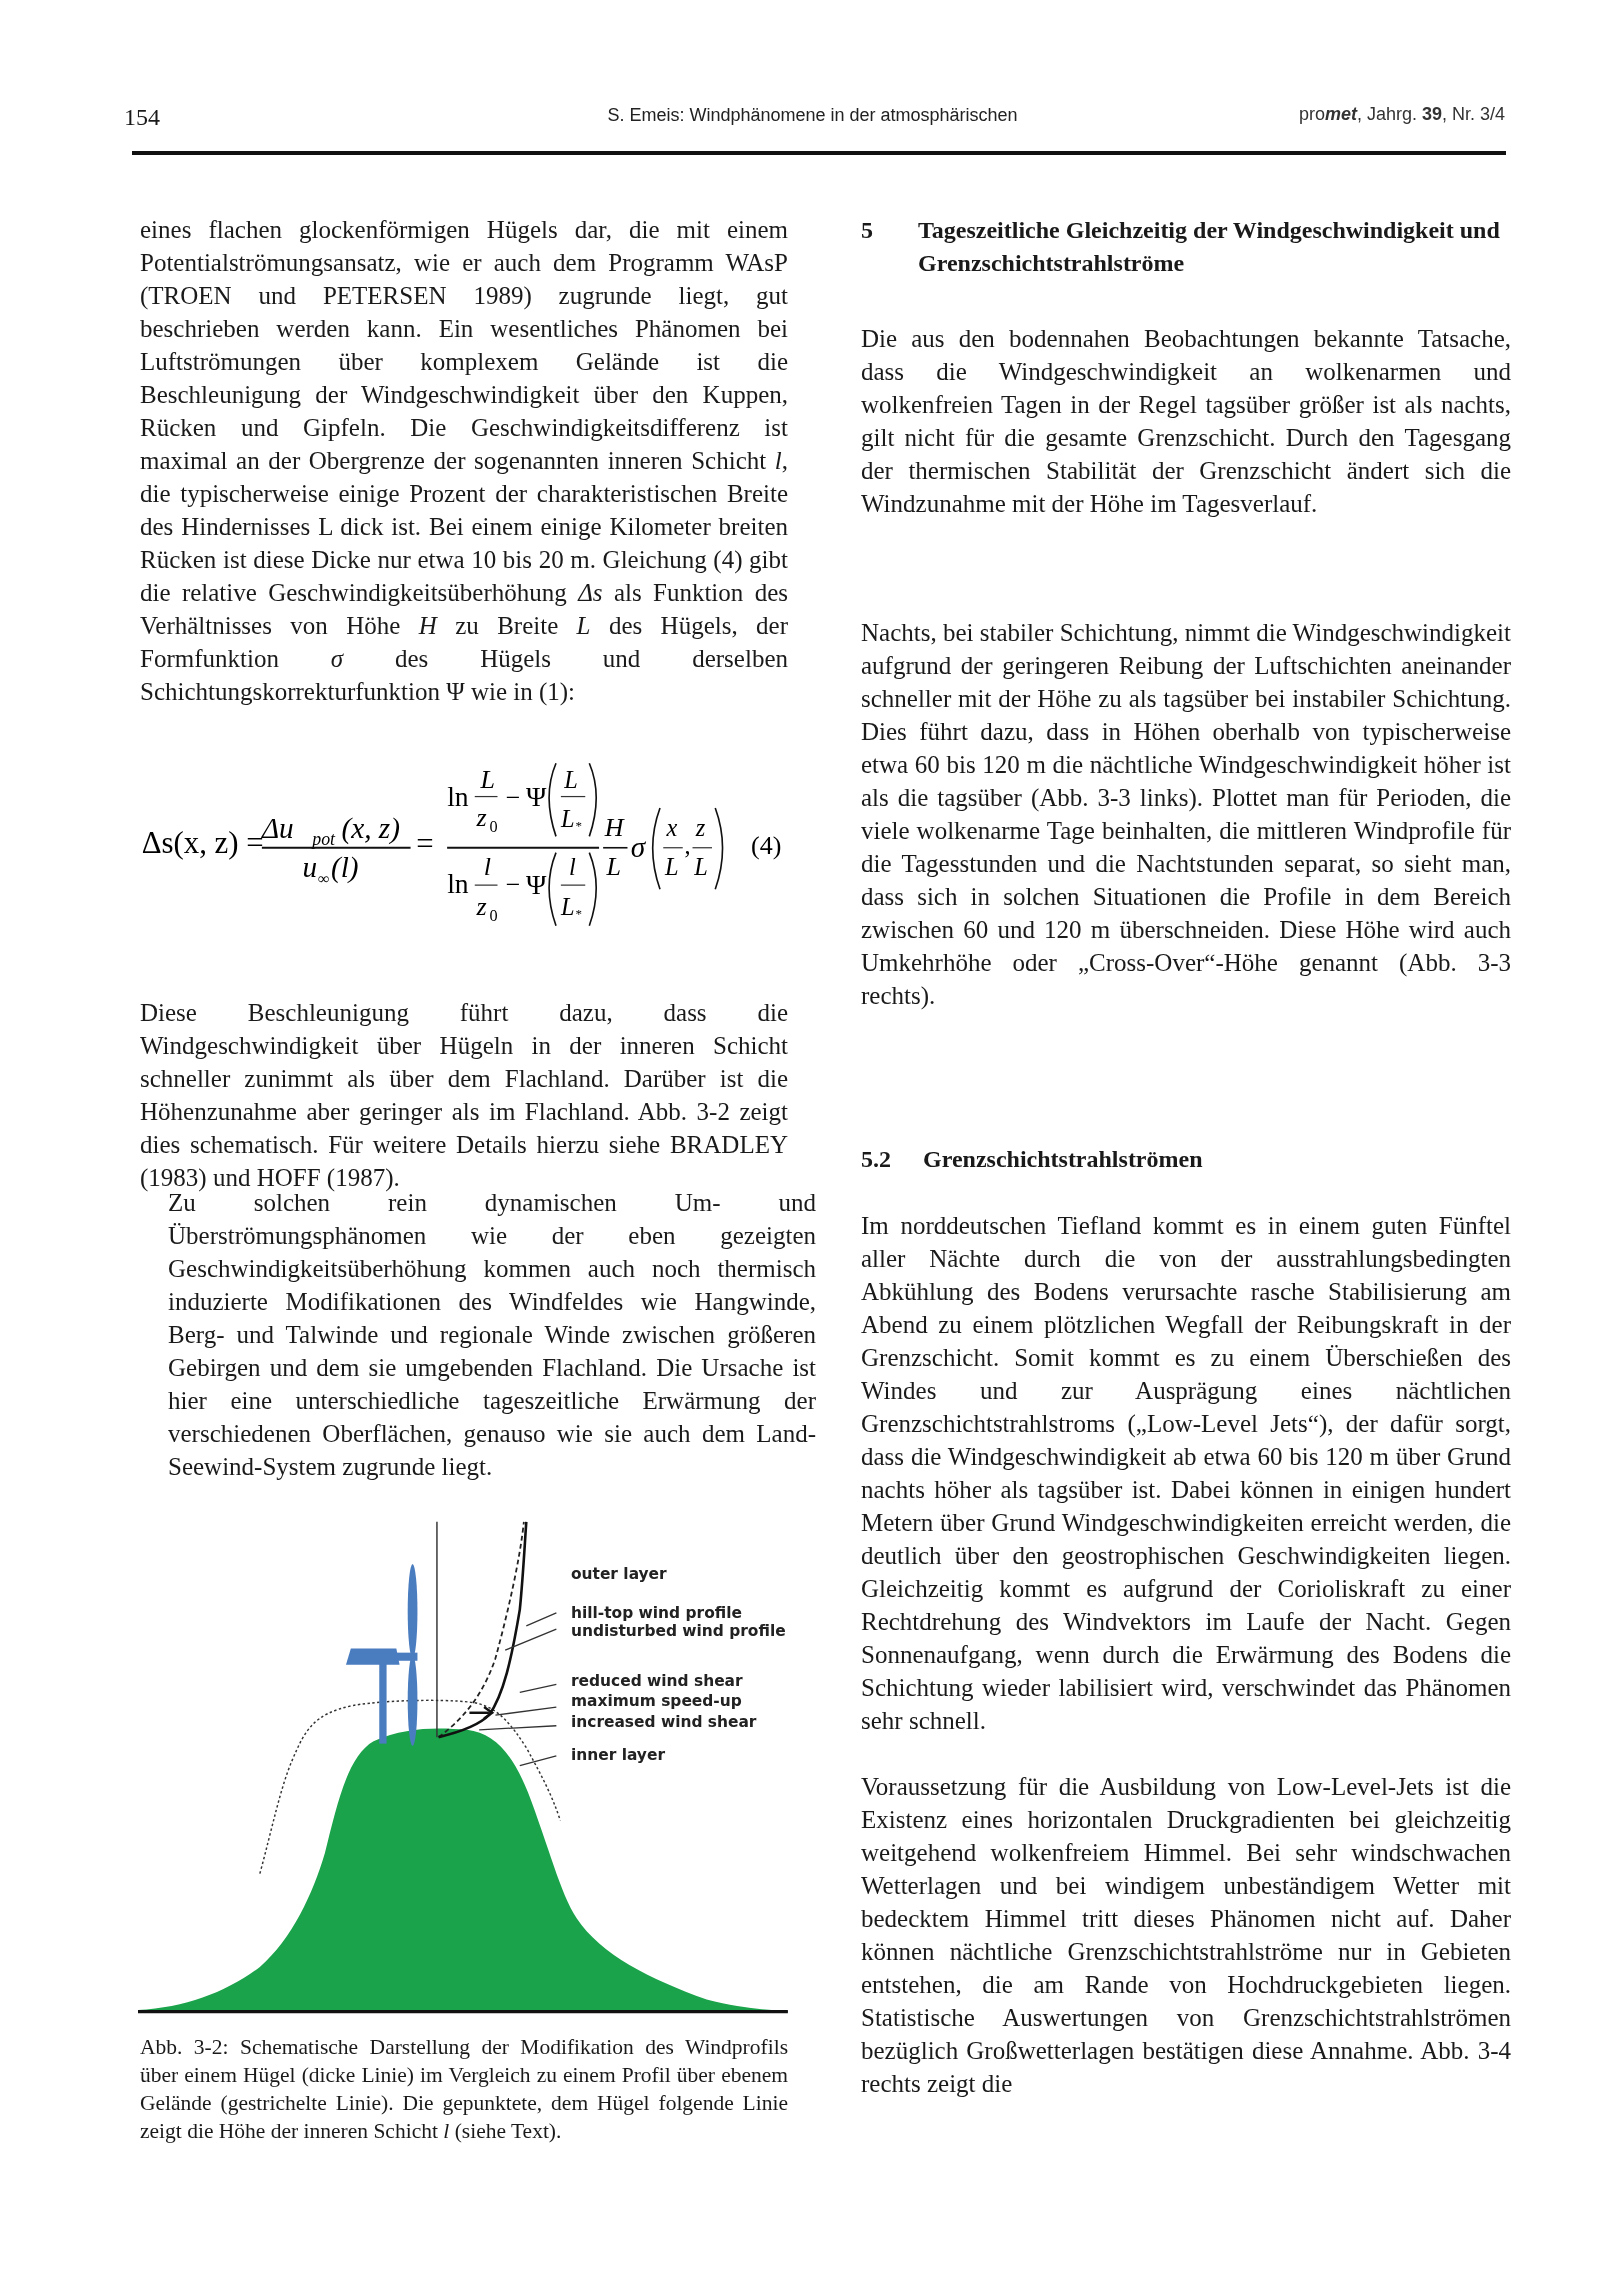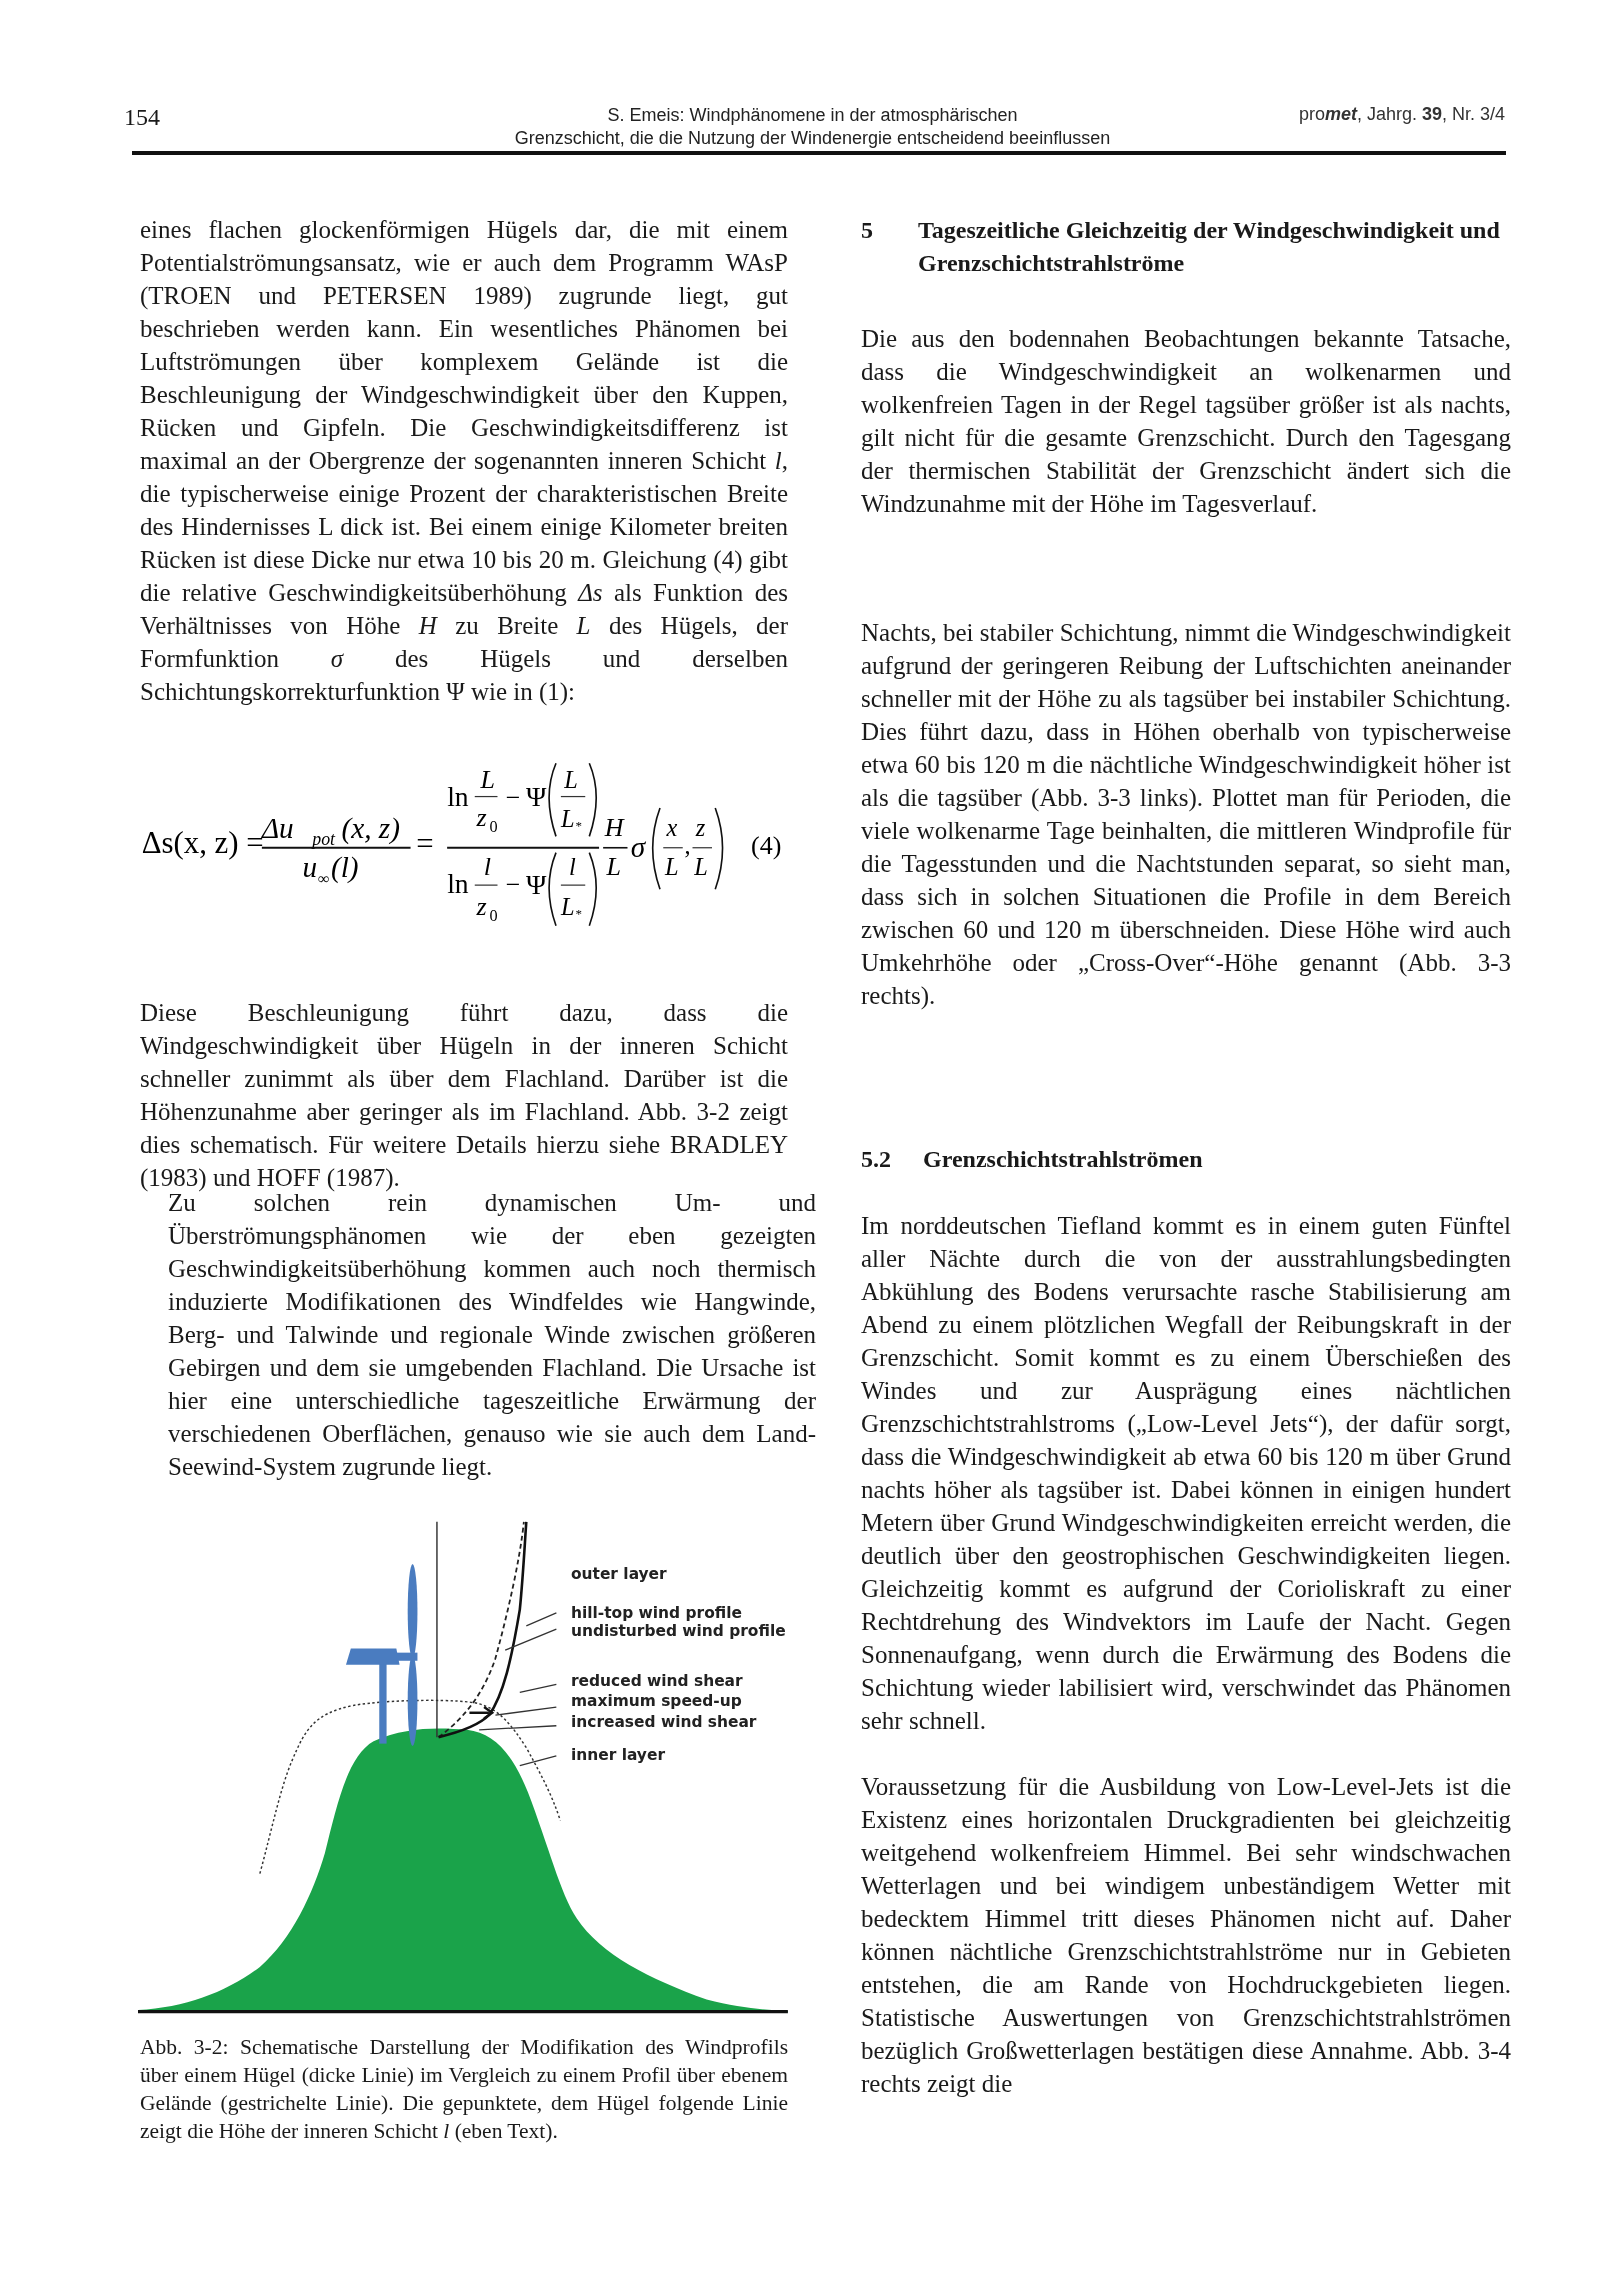--- a/index.html
+++ b/index.html
@@ -30,21 +30,20 @@
 
   .caption { position: absolute; left: 140px; top: 2033px; width: 648px; font-size: 21.5px; line-height: 28px; text-align: justify; }
   .caption p { margin: 0; }
 </style>
 </head>
 <body>
 
 <div class="hdr-num">154</div>
 <div class="hdr-title">
   <div>S. Emeis: Windphänomene in der atmosphärischen</div>
-  <div>Grenzschicht, die die Nutzung der Windenergie entscheidend beeinflussen</div>
 </div>
 <div class="hdr-journal"><span>pro</span><b class="met">met</b><span>, Jahrg. </span><b>39</b><span>, Nr. 3/4</span></div>
 <div class="hdr-rule"></div>
 
 <div class="col col-left" style="top:213px;">
   <p><span>eines flachen glockenförmigen Hügels dar, die mit einem Potentialströmungsansatz, wie er auch dem Programm WAsP (TROEN und PETERSEN 1989) zugrunde liegt, gut beschrieben werden kann. Ein wesentliches Phänomen bei Luftströmungen über komplexem Gelände ist die Beschleunigung der Windgeschwindigkeit über den Kuppen, Rücken und Gipfeln. Die Geschwindigkeitsdifferenz ist maximal an der Obergrenze der sogenannten inneren Schicht </span><i>l</i><span>, die typischerweise einige Prozent der charakteristischen Breite des Hindernisses L dick ist. Bei einem einige Kilometer breiten Rücken ist diese Dicke nur etwa 10 bis 20 m. Gleichung (4) gibt die relative Geschwindigkeitsüberhöhung </span><span style="font-style:italic">Δs</span><span> als Funktion des Verhältnisses von Höhe </span><i>H</i><span> zu Breite </span><i>L</i><span> des Hügels, der Formfunktion </span><i>σ</i><span> des Hügels und derselben Schichtungskorrekturfunktion Ψ wie in (1):</span></p>
 </div>
 
 <div class="formula">
   <svg width="650" height="195" viewBox="0 0 800 240">
@@ -151,21 +150,21 @@
     <text x="533" y="130" font-size="19">hill-top wind profile</text>
     <text x="533" y="152" font-size="19">undisturbed wind profile</text>
     <text x="533" y="214" font-size="19">reduced wind shear</text>
     <text x="533" y="239" font-size="19">maximum speed-up</text>
     <text x="533" y="264" font-size="19">increased wind shear</text>
     <text x="533" y="305" font-size="19">inner layer</text>
   </svg>
 </div>
 
 <div class="caption">
-  <p><span>Abb. 3-2: Schematische Darstellung der Modifikation des Windprofils über einem Hügel (dicke Linie) im Vergleich zu einem Profil über ebenem Gelände (gestrichelte Linie). Die gepunktete, dem Hügel folgende Linie zeigt die Höhe der inneren Schicht </span><i>l</i><span> (eben Text).</span></p>
+  <p><span>Abb. 3-2: Schematische Darstellung der Modifikation des Windprofils über einem Hügel (dicke Linie) im Vergleich zu einem Profil über ebenem Gelände (gestrichelte Linie). Die gepunktete, dem Hügel folgende Linie zeigt die Höhe der inneren Schicht </span><i>l</i><span> (siehe Text).</span></p>
 </div>
 
 <div class="col col-right" style="top:214px;">
   <h2 class="h2">
     <span class="num">5</span>
     <span class="txt">Tageszeitliche Gleichzeitig der Windgeschwindigkeit und Grenzschichtstrahlströme</span>
   </h2>
   <p style="margin-top:42px;">Die aus den bodennahen Beobachtungen bekannte Tatsache, dass die Windgeschwindigkeit an wolkenarmen und wolkenfreien Tagen in der Regel tagsüber größer ist als nachts, gilt nicht für die gesamte Grenzschicht. Durch den Tagesgang der thermischen Stabilität der Grenzschicht ändert sich die Windzunahme mit der Höhe im Tagesverlauf.</p>
 </div>
 

